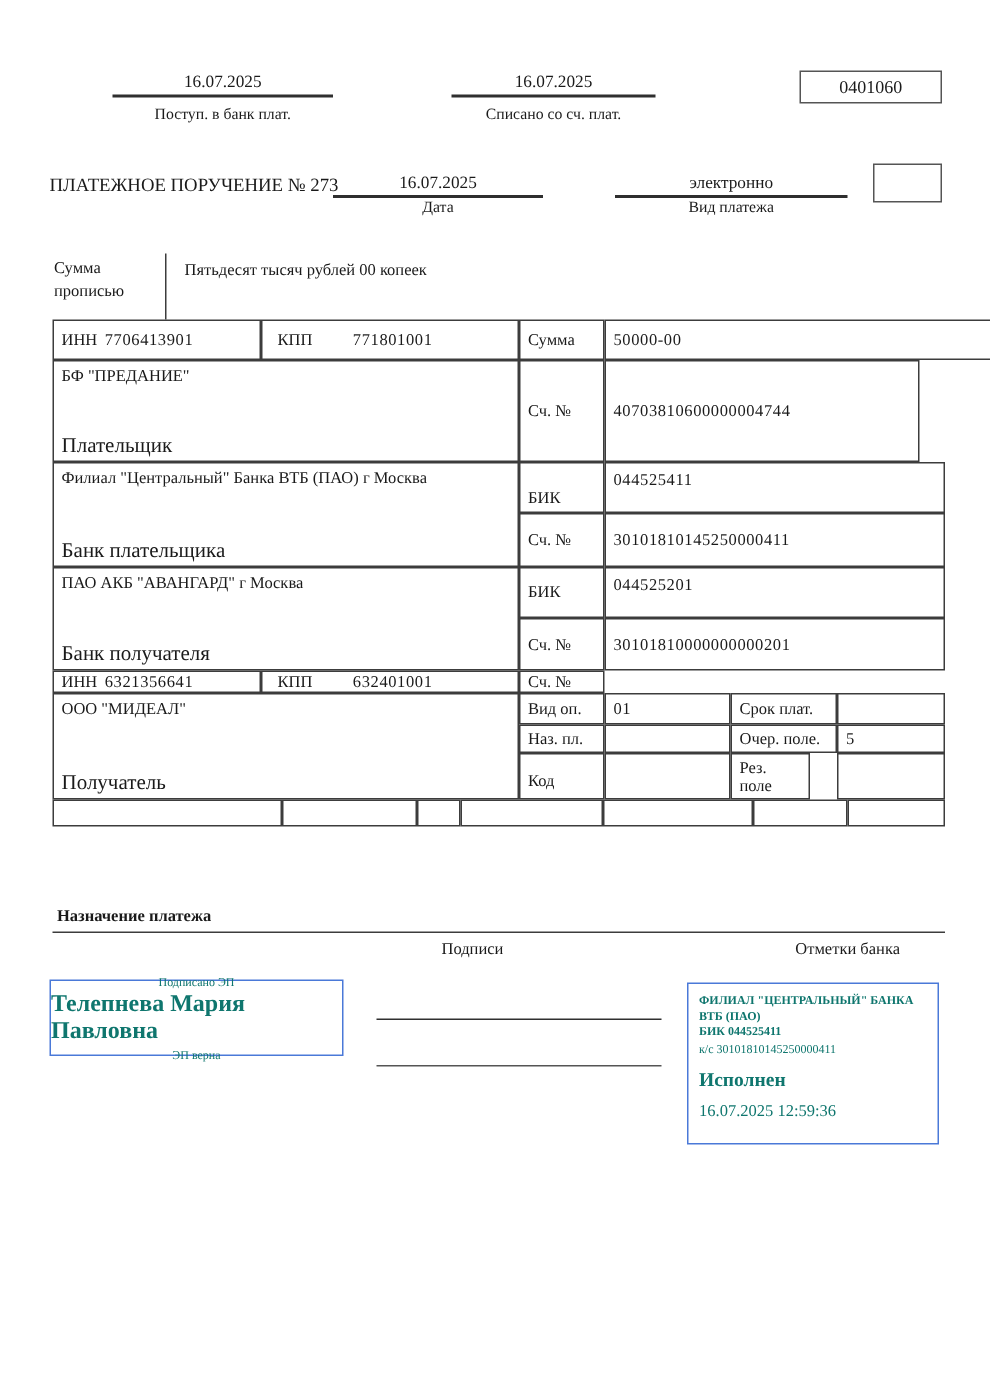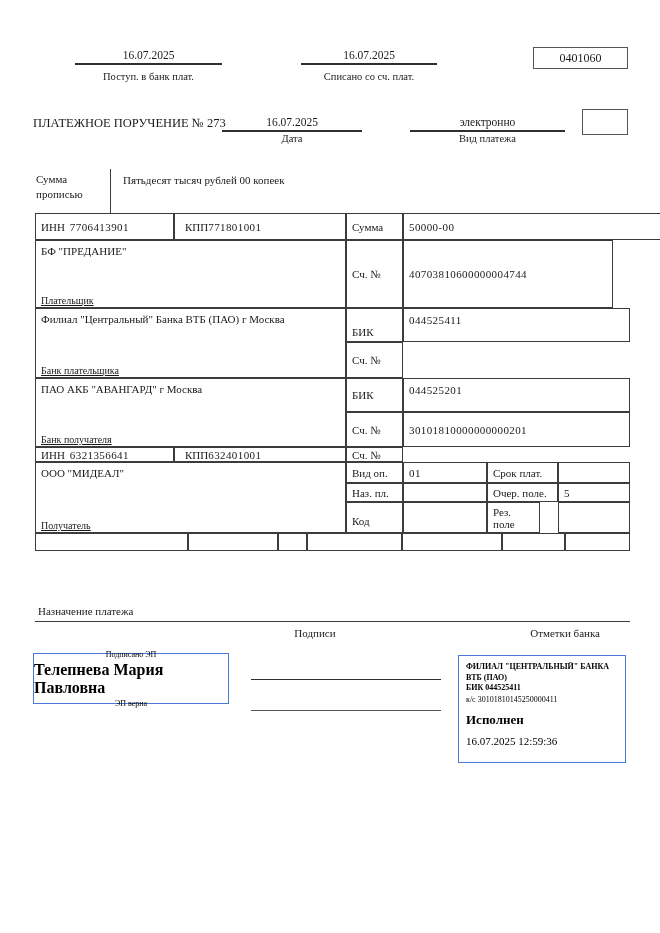--- a/index.html
+++ b/index.html
@@ -3,27 +3,27 @@
 <meta charset="utf-8">
 <style>
   html,body{margin:0;padding:0;background:#ffffff;}
   .page{position:relative;width:660px;height:933px;background:#ffffff;overflow:hidden;
         font-family:"Liberation Serif", serif;color:#1a1a1a;}
   .abs{position:absolute;box-sizing:border-box;}
   .u-line{border-bottom:2px solid #2f2f2f;text-align:center;font-size:11.5px;padding-bottom:2px;}
   .cap{font-size:10.5px;text-align:center;}
   .cell{position:absolute;box-sizing:border-box;border:1px solid #3c3c3c;
         font-size:11px;display:flex;align-items:center;padding:1px 5px;background:transparent;}
-  .cell .lbl-gap{margin-left:0;}
+  .cell .lbl-gap{margin-left:27px;}
   .bigcell{flex-direction:column;align-items:flex-start;justify-content:space-between;padding:4px 5px 1px 5px;}
-  .bigcell .caption{font-size:10px;text-decoration:underline;}
+  .bigcell .caption{font-size:14px;}
   .digits{letter-spacing:0.4px;}
   .topalign{align-items:flex-start;padding-top:3px;}
   .box{border:1.5px solid #555;display:flex;align-items:center;justify-content:center;font-size:12px;}
-  .blue{color:#000000;}
+  .blue{color:#0f766e;}
   .stamp{border:1.4px solid #4a79d8;}
   .sigline{border-top:1.6px solid #2f2f2f;}
 </style>
 </head>
 <body>
 
 <div class="page">
 
   <div class="abs u-line" style="left:75px;top:49px;width:147px;">
     <span>16.07.2025</span>
@@ -78,20 +78,21 @@
   <div class="cell" style="left:346px;top:240px;width:57px;height:68px;">Сч. №</div>
   <div class="cell digits" style="left:403px;top:240px;width:210px;height:68px;">40703810600000004744</div>
 
   <div class="cell bigcell" style="left:35px;top:308px;width:311px;height:70px;">
     <div>Филиал "Центральный" Банка ВТБ (ПАО) г Москва</div>
     <div class="caption">Банк плательщика</div>
   </div>
   <div class="cell" style="left:346px;top:308px;width:57px;height:34px;align-items:flex-end;padding-bottom:3px;">БИК</div>
   <div class="cell digits" style="left:403px;top:308px;width:227px;height:34px;align-items:flex-start;padding-top:5px;">044525411</div>
   <div class="cell" style="left:346px;top:342px;width:57px;height:36px;">Сч. №</div>
+  <div class="cell digits" style="left:403px;top:342px;width:227px;height:36px;">30101810145250000411</div>
 
   <div class="cell bigcell" style="left:35px;top:378px;width:311px;height:69px;">
     <div>ПАО АКБ "АВАНГАРД" г Москва</div>
     <div class="caption">Банк получателя</div>
   </div>
   <div class="cell" style="left:346px;top:378px;width:57px;height:34px;">БИК</div>
   <div class="cell digits" style="left:403px;top:378px;width:227px;height:34px;align-items:flex-start;padding-top:5px;">044525201</div>
   <div class="cell" style="left:346px;top:412px;width:57px;height:35px;">Сч. №</div>
   <div class="cell digits" style="left:403px;top:412px;width:227px;height:35px;">30101810000000000201</div>
 
@@ -125,21 +126,21 @@
   <div class="cell" style="left:558px;top:502px;width:72px;height:31px;"></div>
 
   <div class="cell" style="left:35px;top:533px;width:153px;height:18px;"></div>
   <div class="cell" style="left:188px;top:533px;width:90px;height:18px;"></div>
   <div class="cell" style="left:278px;top:533px;width:29px;height:18px;"></div>
   <div class="cell" style="left:307px;top:533px;width:95px;height:18px;"></div>
   <div class="cell" style="left:402px;top:533px;width:100px;height:18px;"></div>
   <div class="cell" style="left:502px;top:533px;width:63px;height:18px;"></div>
   <div class="cell" style="left:565px;top:533px;width:65px;height:18px;"></div>
 
-  <div class="abs" style="left:38px;top:605px;font-size:11px;">Назначение платежа</div>
+  <div class="abs" style="left:38px;top:605px;font-size:11px;font-weight:bold;">Назначение платежа</div>
   <div class="abs" style="left:35px;top:621px;width:595px;border-top:1.4px solid #3c3c3c;"></div>
 
   <div class="abs" style="left:230px;top:627px;width:170px;text-align:center;font-size:11px;">Подписи</div>
   <div class="abs" style="left:440px;top:627px;width:160px;text-align:right;font-size:11px;">Отметки банка</div>
 
   <div class="abs stamp blue" style="left:33px;top:653px;width:196px;height:51px;display:flex;flex-direction:column;align-items:center;justify-content:center;">
     <div style="font-size:8px;">Подписано ЭП</div>
     <div style="font-size:16px;font-weight:bold;margin:2px 0;">Телепнева Мария Павловна</div>
     <div style="font-size:8px;">ЭП верна</div>
   </div>

